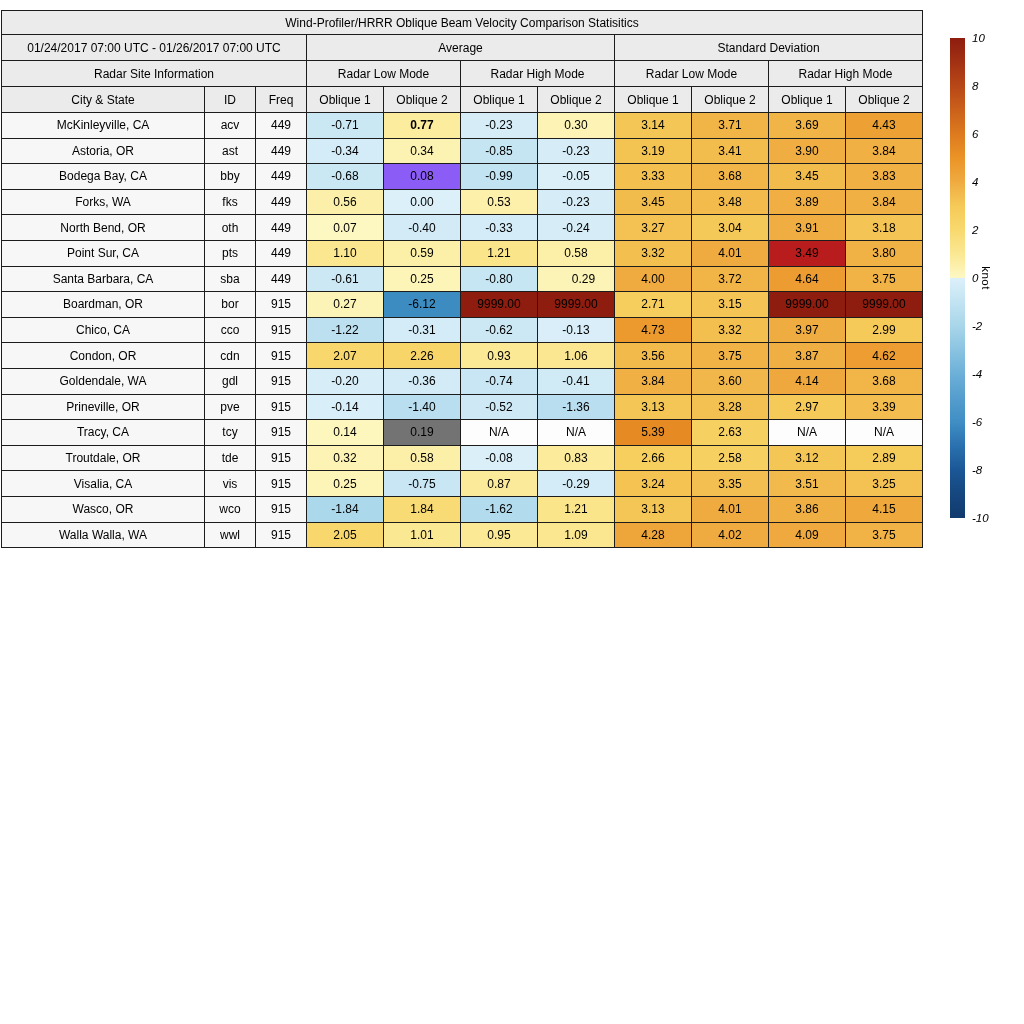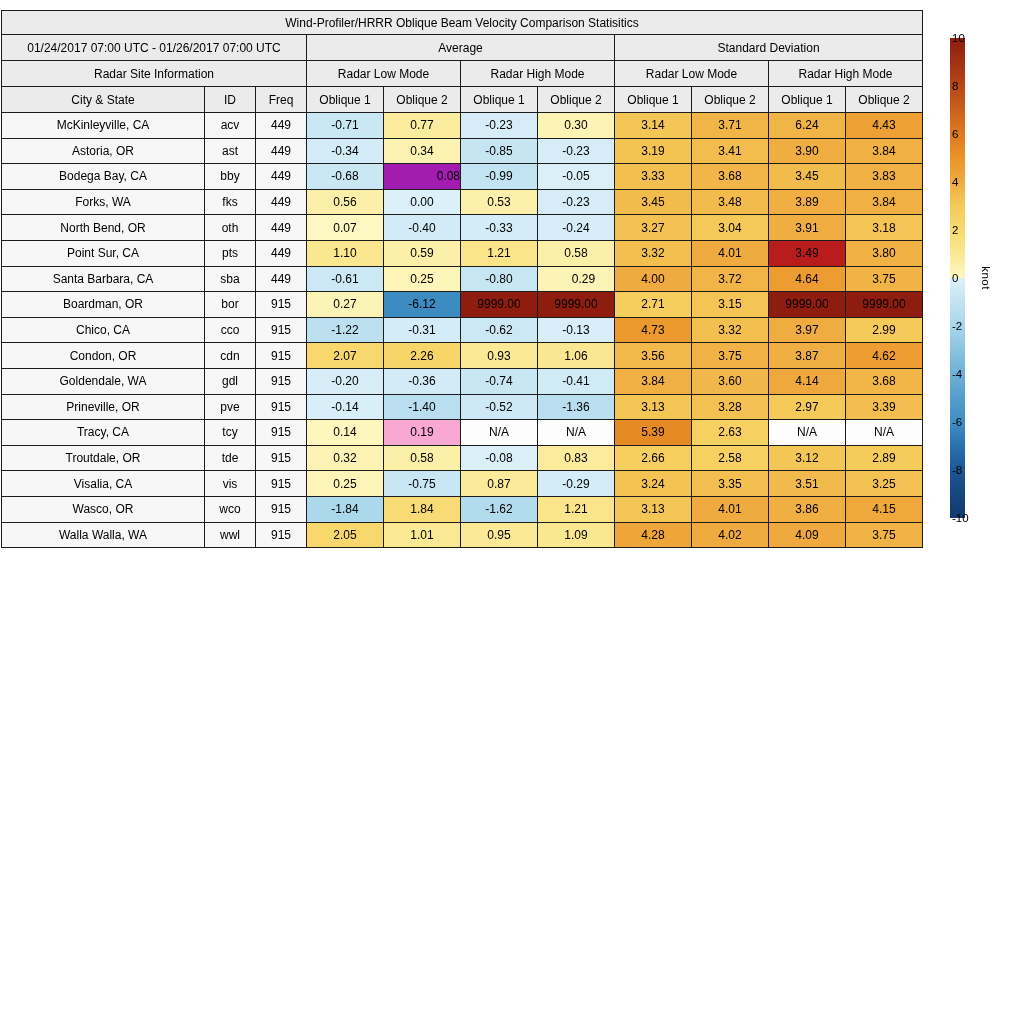--- a/index.html
+++ b/index.html
@@ -11,22 +11,22 @@
        font-size:12px;line-height:1;text-align:center;padding:0;overflow:hidden;
        white-space:nowrap;}
   tr.title-row{height:24px;}
   tr.hrow{height:26px;}
   tr.drow{height:25.6px;}
   .hdr{background:#ebebeb;}
   .info{background:#f7f7f7;}
   td.na{background:#fdfdfd;border-color:#b3b3b3;}
   
   .cbar{position:absolute;left:950px;top:38px;width:15px;height:480px;}
-  .cbar-tick{position:absolute;left:952px;width:40px;height:14px;line-height:14px;
-       font-size:11.5px;text-align:left;}
+  .cbar-tick{position:absolute;left:972px;width:40px;height:14px;line-height:14px;
+       font-size:11.5px;text-align:left;font-style:italic;}
   .cbar-label{position:absolute;left:980px;top:278px;transform:translateY(-50%);
        writing-mode:vertical-rl;font-size:11.5px;letter-spacing:0.5px;}
 </style>
 </head>
 <body>
 
 <div class="fig">
 
   <table class="stats">
     <colgroup>
@@ -71,47 +71,47 @@
       <th class="hdr">Oblique 1</th>
       <th class="hdr">Oblique 2</th>
     </tr>
     </tbody>
       <tbody id="rows-body">
         <tr class="drow">
           <td class="info">McKinleyville, CA</td>
           <td class="info">acv</td>
           <td class="info">449</td>
           <td style="background: rgb(202, 231, 244);">-0.71</td>
-          <td style="background: rgb(251, 236, 158);">0.77</td>
+          <td style="background: rgb(251, 236, 158); font-weight: bold;">0.77</td>
           <td style="background: rgb(214, 237, 247);">-0.23</td>
           <td style="background: rgb(252, 243, 181);">0.30</td>
           <td style="background: rgb(244, 198, 85);">3.14</td>
           <td style="background: rgb(241, 180, 71);">3.71</td>
-          <td style="background: rgb(241, 181, 71);">6.24</td>
+          <td style="background: rgb(241, 181, 71);">3.69</td>
           <td style="background: rgb(237, 161, 53);">4.43</td>
         </tr>
         <tr class="drow">
           <td class="info">Astoria, OR</td>
           <td class="info">ast</td>
           <td class="info">449</td>
           <td style="background: rgb(211, 236, 247);">-0.34</td>
           <td style="background: rgb(252, 243, 179);">0.34</td>
           <td style="background: rgb(198, 229, 243);">-0.85</td>
           <td style="background: rgb(214, 237, 247);">-0.23</td>
           <td style="background: rgb(244, 196, 83);">3.19</td>
           <td style="background: rgb(243, 189, 78);">3.41</td>
           <td style="background: rgb(240, 174, 66);">3.90</td>
           <td style="background: rgb(240, 176, 68);">3.84</td>
         </tr>
         <tr class="drow">
           <td class="info">Bodega Bay, CA</td>
           <td class="info">bby</td>
           <td class="info">449</td>
           <td style="background: rgb(202, 231, 244);">-0.68</td>
-          <td style="background: #a21caf; text-align: right;">0.08</td>
+          <td style="background: #8b5cf6;">0.08</td>
           <td style="background: rgb(194, 227, 242);">-0.99</td>
           <td style="background: rgb(219, 239, 249);">-0.05</td>
           <td style="background: rgb(243, 192, 80);">3.33</td>
           <td style="background: rgb(241, 181, 72);">3.68</td>
           <td style="background: rgb(242, 188, 77);">3.45</td>
           <td style="background: rgb(240, 176, 68);">3.83</td>
         </tr>
         <tr class="drow">
           <td class="info">Forks, WA</td>
           <td class="info">fks</td>
@@ -227,21 +227,21 @@
           <td style="background: rgb(244, 198, 85);">3.13</td>
           <td style="background: rgb(243, 193, 81);">3.28</td>
           <td style="background: rgb(245, 202, 89);">2.97</td>
           <td style="background: rgb(243, 190, 79);">3.39</td>
         </tr>
         <tr class="drow">
           <td class="info">Tracy, CA</td>
           <td class="info">tcy</td>
           <td class="info">915</td>
           <td style="background: rgb(253, 246, 189);">0.14</td>
-          <td style="background: #f9a8d4;">0.19</td>
+          <td style="background: #737373;">0.19</td>
           <td class="na">N/A</td>
           <td class="na">N/A</td>
           <td style="background: rgb(230, 138, 35); margin-left: 24px;">5.39</td>
           <td style="background: rgb(246, 208, 96);">2.63</td>
           <td class="na">N/A</td>
           <td class="na">N/A</td>
         </tr>
         <tr class="drow">
           <td class="info">Troutdale, OR</td>
           <td class="info">tde</td>

